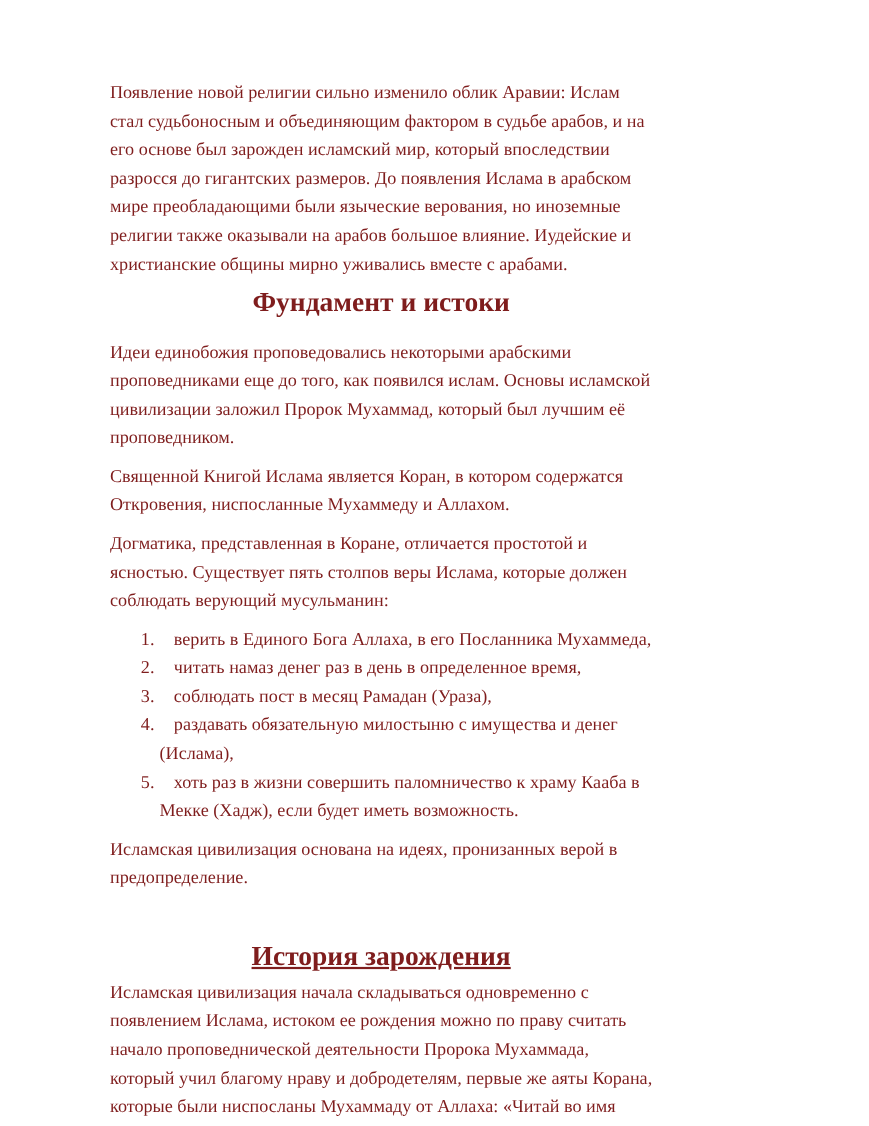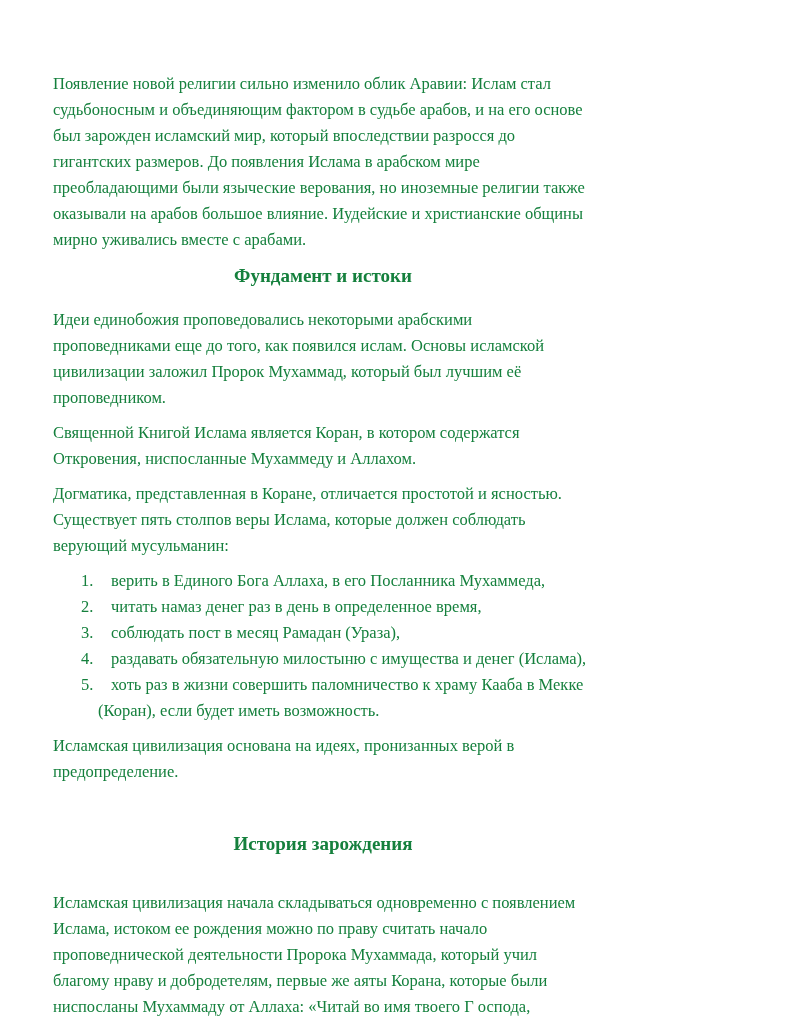--- a/index.html
+++ b/index.html
@@ -6,41 +6,42 @@
     margin: 0;
     padding: 0;
     background: #ffffff;
   }
   .page {
     position: relative;
     width: 678px;
     height: 1024px;
     box-sizing: border-box;
     background: #ffffff;
-    padding: 71px 85px 0 53px;
+    padding: 71px 85px 0 100px;
     font-family: "Liberation Serif", "DejaVu Serif", serif;
     font-size: 16.5px;
     line-height: 26px;
-    color: #15803d;
+    color: #7f1d1d;
     overflow: hidden;
   }
   .page p {
     margin: 0 0 9px 0;
   }
   .page h2 {
     font-family: "Liberation Serif", "DejaVu Serif", serif;
-    font-size: 19px;
+    font-size: 25px;
     line-height: 27px;
     font-weight: bold;
     text-align: center;
     margin: 0 0 18px 0;
   }
   .page h2.spaced {
     margin-top: 45px;
-    margin-bottom: 33px;
+    margin-bottom: 6px;
+    text-decoration: underline;
   }
   ol.pillars {
     list-style: none;
     margin: 8px 0 9px 0;
     padding: 0;
   }
   ol.pillars li {
     padding-left: 45px;
   }
   ol.pillars .marker {
@@ -71,21 +72,21 @@
     <li>
       <span class="marker">2.</span><span>читать намаз денег раз в день в определенное время,</span>
     </li>
     <li>
       <span class="marker">3.</span><span>соблюдать пост в месяц Рамадан (Ураза),</span>
     </li>
     <li>
       <span class="marker">4.</span><span>раздавать обязательную милостыню с имущества и денег (Ислама),</span>
     </li>
     <li>
-      <span class="marker">5.</span><span>хоть раз в жизни совершить паломничество к храму Кааба в Мекке (Коран), если будет иметь возможность.</span>
+      <span class="marker">5.</span><span>хоть раз в жизни совершить паломничество к храму Кааба в Мекке (Хадж), если будет иметь возможность.</span>
     </li>
   </ol>
 
   <p>Исламская цивилизация основана на идеях, пронизанных верой в предопределение.</p>
 
   <h2 class="spaced">История зарождения</h2>
 
   <p>Исламская цивилизация начала складываться одновременно с появлением Ислама, истоком ее рождения можно по праву считать начало проповеднической деятельности Пророка Мухаммада, который учил благому нраву и добродетелям, первые же аяты Корана, которые были ниспосланы Мухаммаду от Аллаха: «Читай во имя твоего Г оспода, Который сотворил все</p>
 
 </div>

